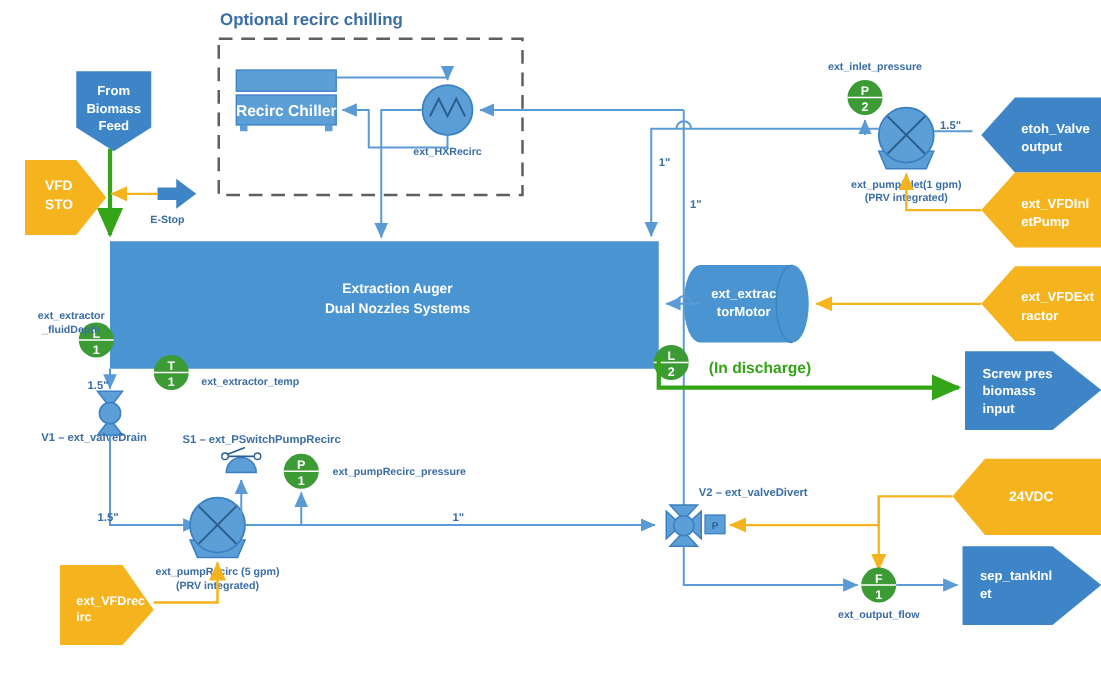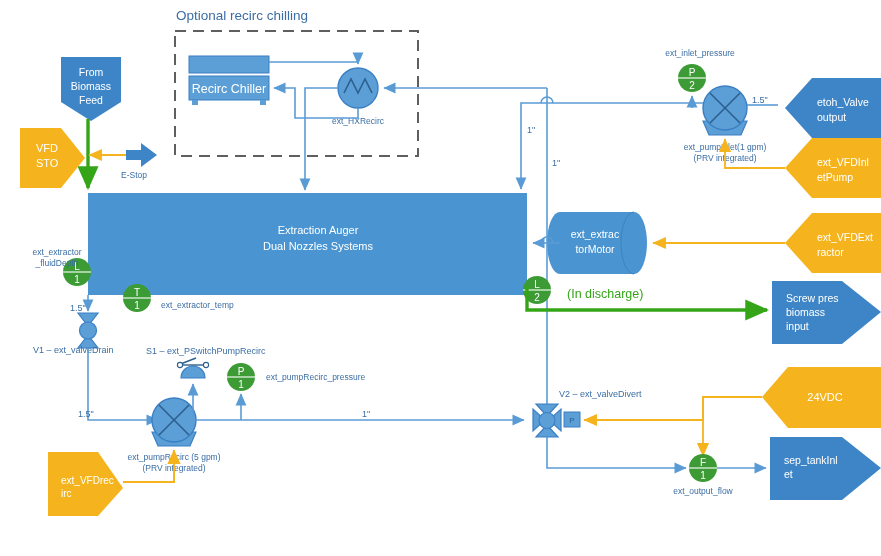--- a/index.html
+++ b/index.html
@@ -1,17 +1,17 @@
 <!DOCTYPE html>
 <html><head>
 <meta charset="utf-8">
 <style>
   html,body{margin:0;padding:0;background:#ffffff;}
   #root{position:relative;width:881px;height:556px;overflow:hidden;background:#fff;
-        font-family:"Liberation Sans", sans-serif;}
+        font-family:"Liberation Sans", sans-serif;font-weight:bold;}
   svg{display:block;}
   .lbl{font-family:"Liberation Sans", sans-serif;}
 </style>
 </head>
 <body>
 
 <div id="root">
 <svg width="881" height="556" viewBox="0 0 881 556" xmlns="http://www.w3.org/2000/svg">
   <defs>
     <marker id="arrB" markerWidth="9" markerHeight="9" refX="7.2" refY="4" orient="auto">

